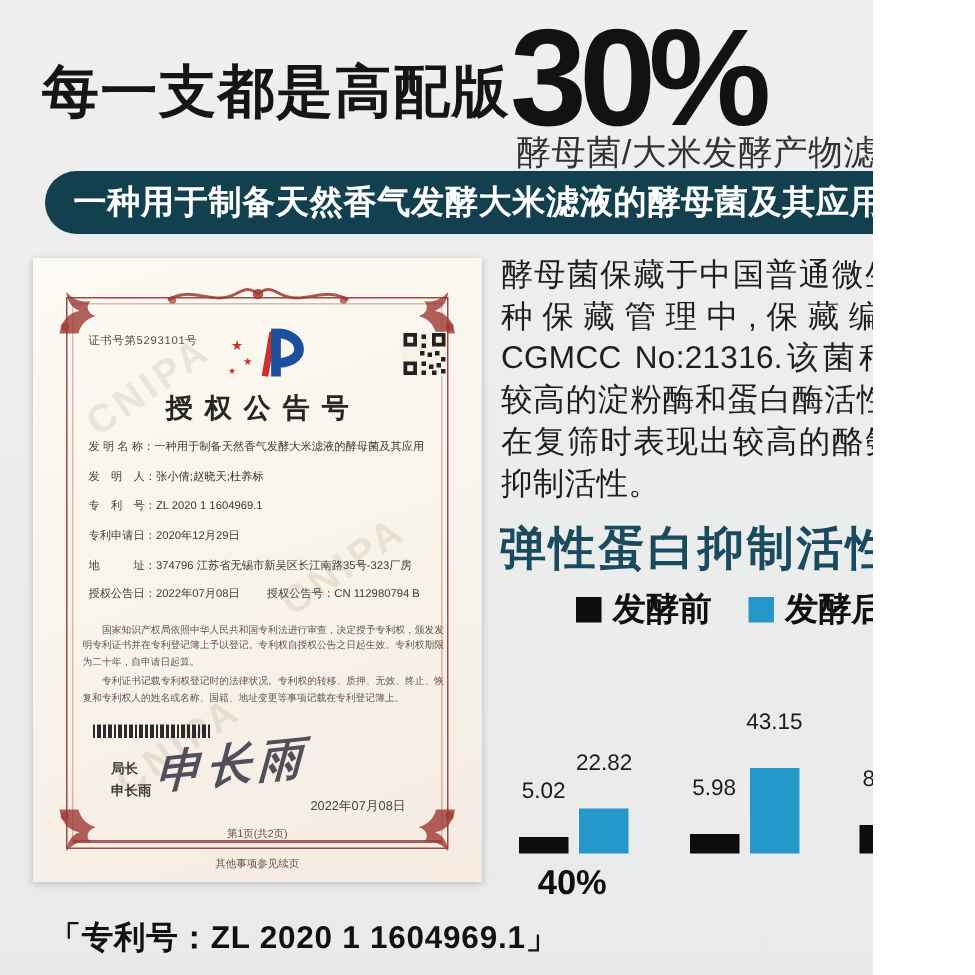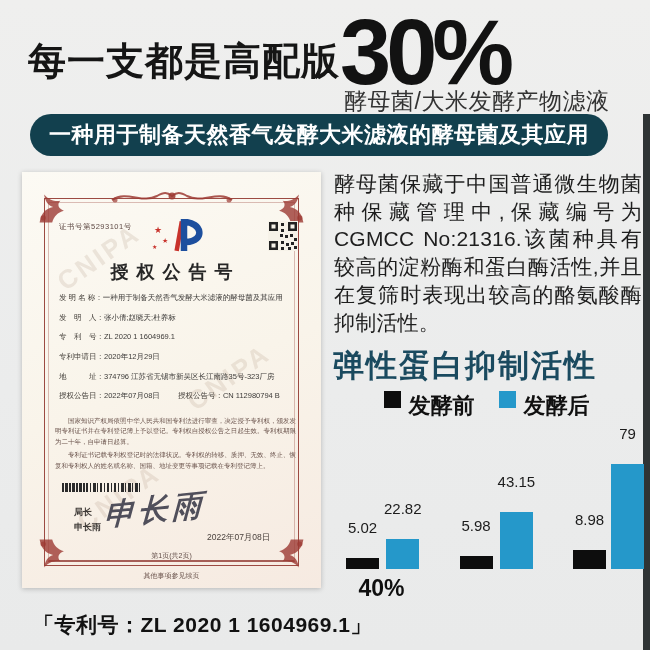--- a/index.html
+++ b/index.html
@@ -1,17 +1,17 @@
 <!DOCTYPE html>
 <html><head>
 <meta charset="utf-8">
 <style>
   html,body{margin:0;padding:0;}
   body{width:650px;height:650px;font-family:"Liberation Sans","DejaVu Sans",sans-serif;}
-  .canvas{position:relative;width:650px;height:650px;overflow:hidden;
+  .canvas{position:relative;width:582px;height:650px;overflow:hidden;
           background:linear-gradient(180deg,#efefee 0%,#ebecec 60%,#e9eaea 100%);}
   
   .right-strip{position:absolute;left:643px;top:114px;width:7px;height:536px;background:#2f3435;}
 
   
   .main-title{position:absolute;left:28px;top:36px;font-size:38px;font-weight:700;
               color:#151515;letter-spacing:1px;white-space:nowrap;}
   .pct{position:absolute;left:340px;top:6px;font-size:92px;font-weight:800;
        color:#121212;letter-spacing:-5px;line-height:1;white-space:nowrap;}
   .subtitle{position:absolute;left:344px;top:86px;font-size:23px;font-weight:500;
@@ -63,21 +63,21 @@
   .wm{position:absolute;font-size:26px;font-weight:700;color:rgba(168,138,118,.18);
       transform:rotate(-35deg);letter-spacing:3px;pointer-events:none;}
 
   
   .desc{position:absolute;left:334px;top:170px;width:308px;font-size:21px;line-height:27.7px;
         color:#1e1e1e;font-weight:500;text-align:justify;letter-spacing:0.2px;}
   .chart{position:absolute;left:333px;top:348px;width:307px;}
   .chart-title{font-size:31px;line-height:36px;font-weight:800;
                color:#1a4a5f;letter-spacing:2px;white-space:nowrap;}
   .legend{display:flex;justify-content:center;gap:24px;margin-top:9px;height:26px;align-items:center;}
-  .legend-item{display:flex;align-items:flex-start;gap:8px;}
+  .legend-item{display:flex;align-items:center;gap:8px;}
   .legend-swatch{width:17px;height:17px;}
   .legend-label{font-size:22px;font-weight:700;color:#101010;}
   .bars{height:142px;display:flex;align-items:flex-end;gap:38px;padding-left:13px;margin-top:8px;}
   .chart-group{display:flex;align-items:flex-end;gap:5px;}
   .bar-wrap{display:flex;flex-direction:column;align-items:center;gap:22px;}
   .bar-value{font-size:15px;color:#1c1c1c;white-space:nowrap;}
   .bar{width:33px;}
   .cats{display:flex;gap:38px;padding-left:13px;margin-top:6px;}
   .cat{width:71px;text-align:center;font-size:23px;font-weight:800;color:#0f0f0f;}
 

